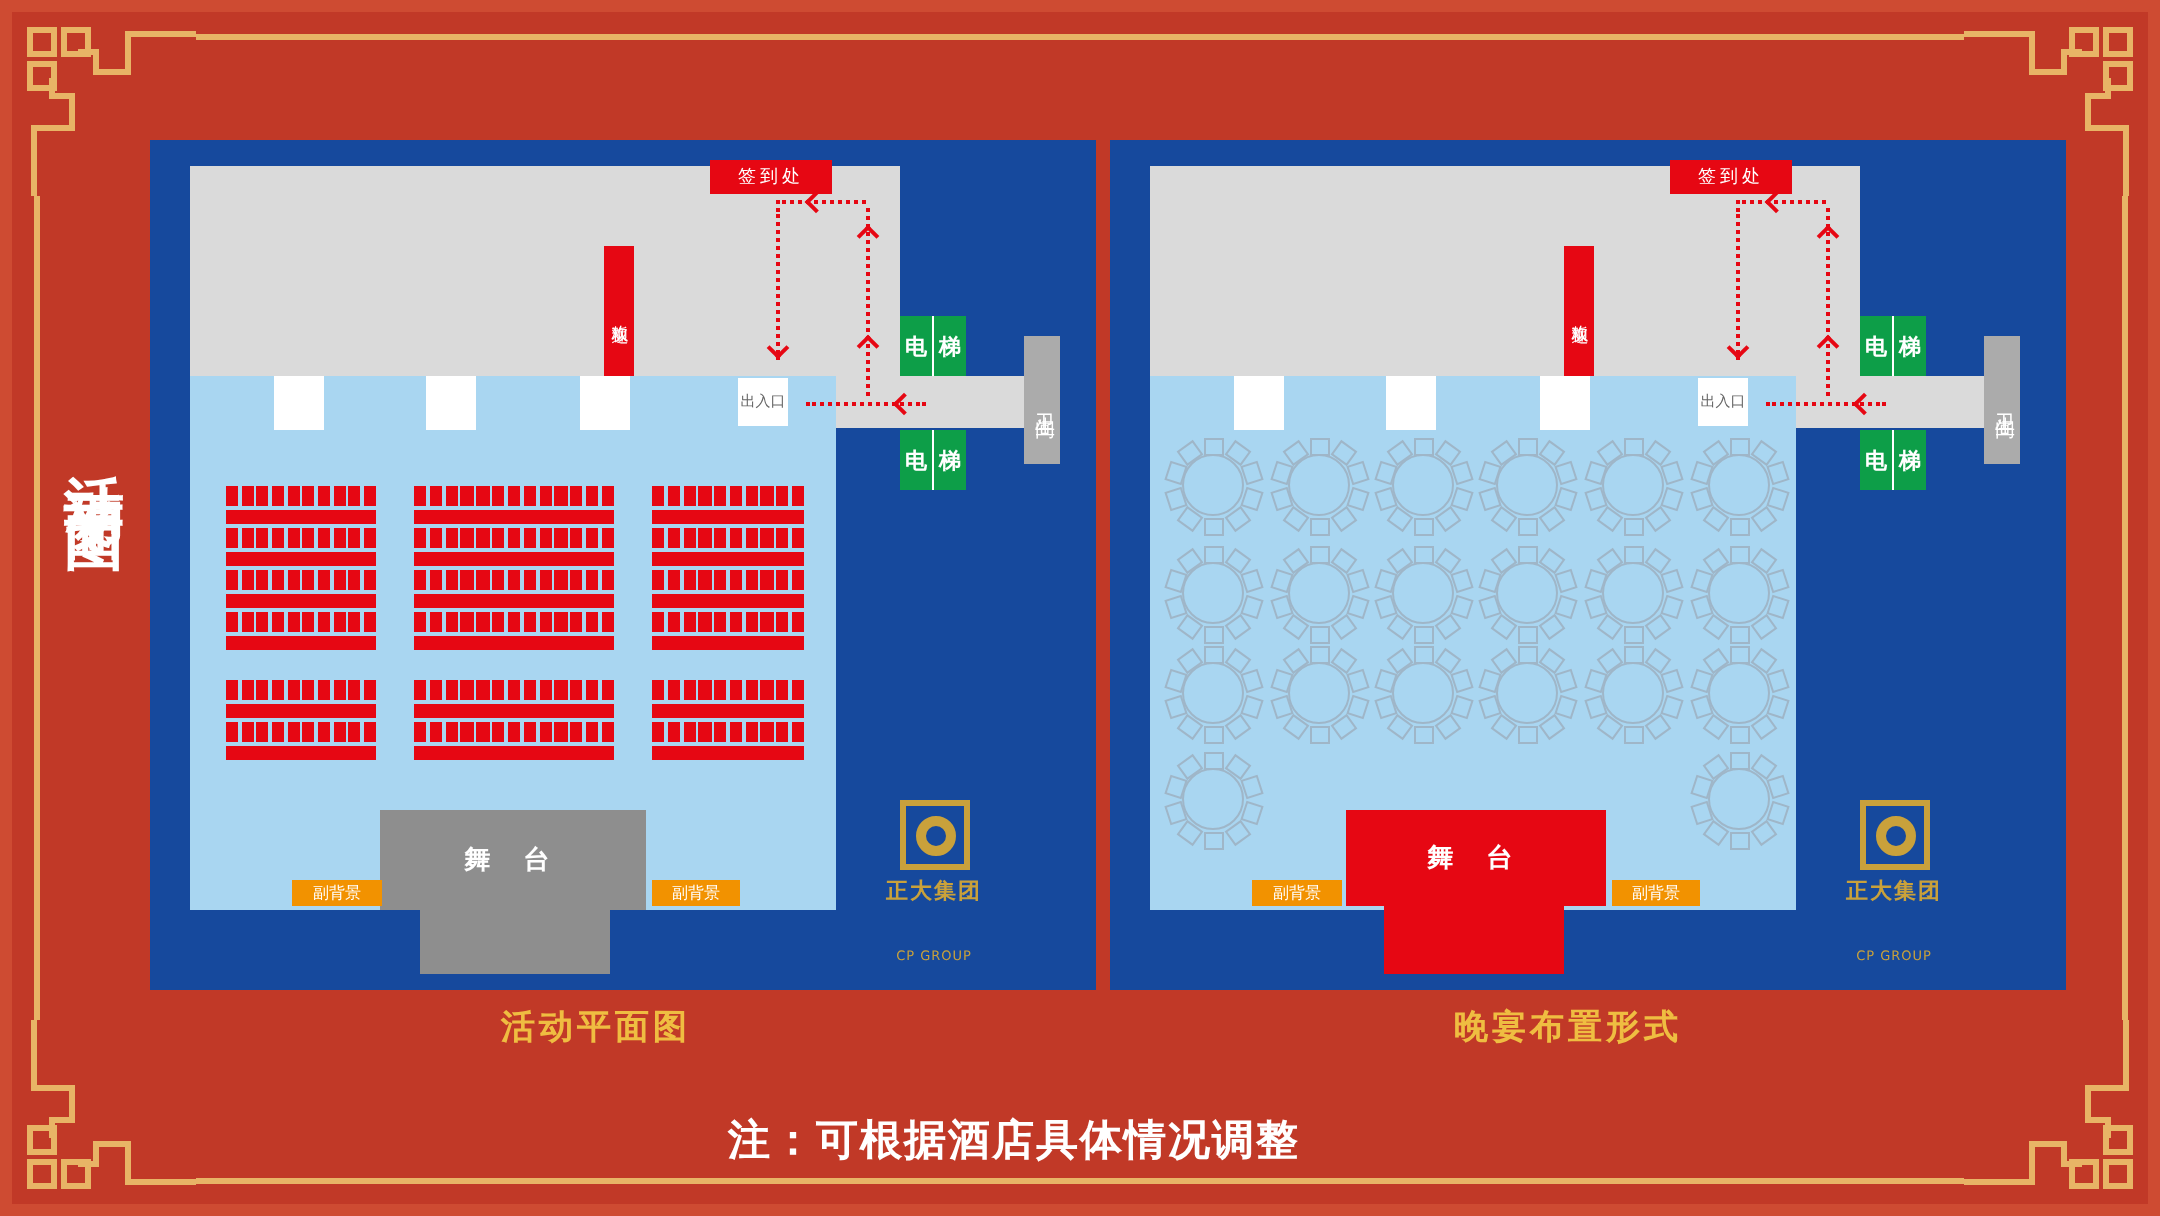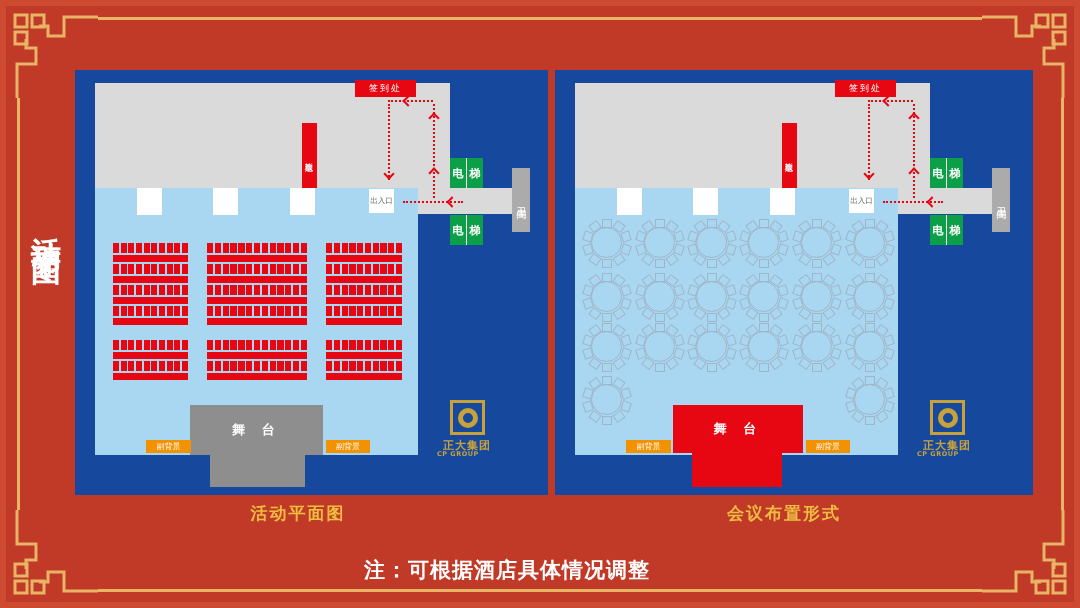--- a/index.html
+++ b/index.html
@@ -58,21 +58,21 @@
             align-items:center;justify-content:center;white-space:nowrap;}
   .dot-h{border-top:2px dotted var(--red);}
   .dot-v{border-left:2px dotted var(--red);}
   .chev{width:6px;height:6px;border-left:2px solid var(--red);border-bottom:2px solid var(--red);}
   .chev-left{transform:rotate(45deg);}
   .chev-up{transform:rotate(135deg);}
   .chev-down{transform:rotate(-45deg);}
   .logo-sq{border:3px solid var(--logo);}
   .logo-ring{border:5px solid var(--logo);border-radius:50%;}
   .logo-cn{color:var(--logo);font-size:11px;font-weight:bold;text-align:center;letter-spacing:1px;}
-  .logo-en{color:var(--logo);font-size:6.5px;font-weight:bold;text-align:left;letter-spacing:0.5px;}
+  .logo-en{color:var(--logo);font-size:6.5px;font-weight:normal;text-align:center;letter-spacing:0.5px;margin-top:24px;}
 </style>
 </head>
 <body>
 
 <div class="abs" id="inner-bg"></div>
 
 <div class="abs gold-line" style="left:98px;top:17px;width:884px;height:2.5px;"></div>
 <div class="abs gold-line" style="left:98px;top:589px;width:884px;height:2.5px;"></div>
 <div class="abs gold-line" style="left:17px;top:98px;width:2.5px;height:412px;"></div>
 <div class="abs gold-line" style="left:1061px;top:98px;width:2.5px;height:412px;"></div>
@@ -703,15 +703,15 @@
     <div class="abs" style="left: 375px; top: 330px; width: 60px; height: 55px;">
       <div class="abs logo-sq" style="left: 0px; top: 0px; width: 29px; height: 29px;">
         <div class="abs logo-ring" style="left: 4.5px; top: 4.5px; width: 10px; height: 10px;"></div>
       </div>
       <div class="abs logo-cn" style="left: -13px; top: 38px; width: 60px;">正大集团</div>
       <div class="abs logo-en" style="left: -13px; top: 50px; width: 60px;">CP GROUP</div>
     </div>
   </div>
 
 <div class="abs caption" style="left:298px;">活动平面图</div>
-<div class="abs caption" style="left:784px;">会议布置形式</div>
+<div class="abs caption" style="left:784px;">晚宴布置形式</div>
 
 <div class="abs" id="footnote">注：可根据酒店具体情况调整</div>
 
 </body></html>

